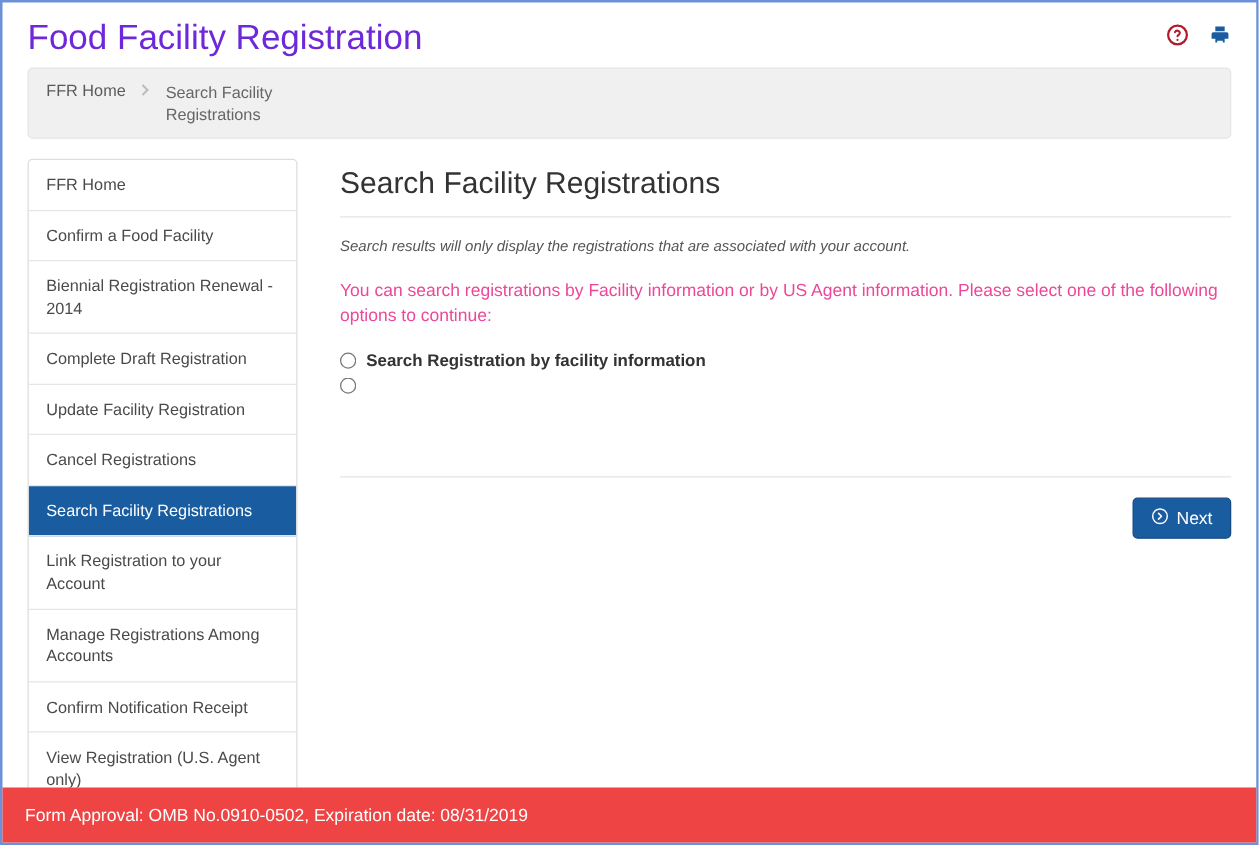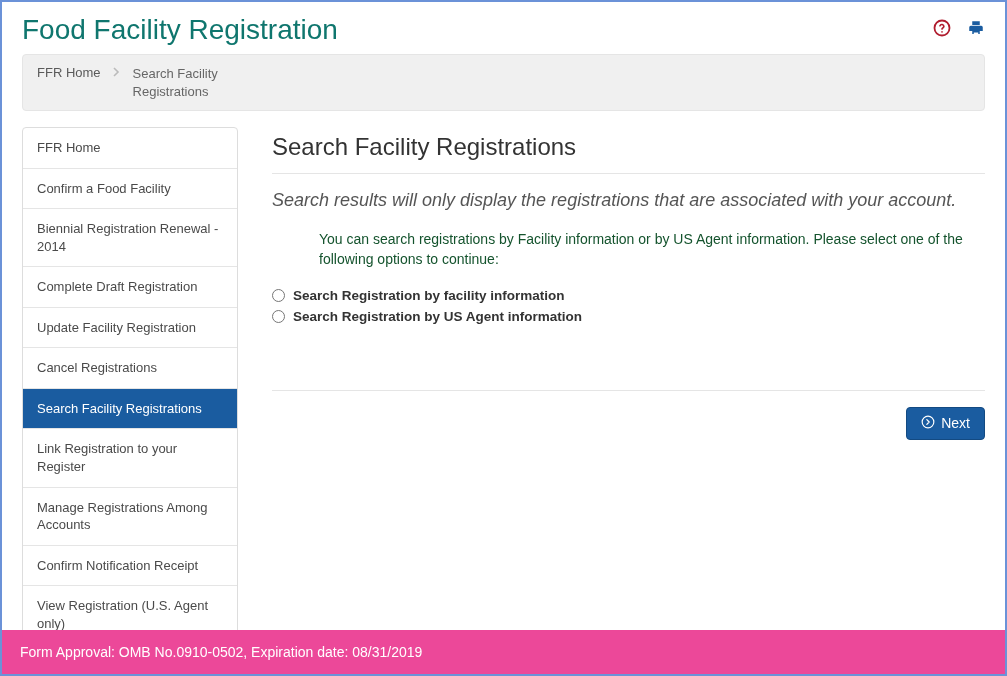--- a/index.html
+++ b/index.html
@@ -1,44 +1,44 @@
 <!DOCTYPE html>
 <html><head>
   <meta charset="utf-8">
   <style>
     * { box-sizing: border-box; margin: 0; padding: 0; }
     body { font-family: Arial, Helvetica, sans-serif; background: #fff; color: #333; }
     .frame { width: 1007px; height: 676px; border: 2px solid #6b92d8; background: #fff; display: flex; flex-direction: column; }
     .inner { flex: 1; padding: 0 20px 20px 20px; display: flex; flex-direction: column; overflow: hidden; }
     .header-row { display: flex; align-items: center; justify-content: space-between; padding: 12px 0 8px 0; }
-    .page-title { font-size: 28px; font-weight: 400; color: #0f766e; }
+    .page-title { font-size: 28px; font-weight: 400; color: #6d28d9; }
     .header-icons { display: flex; gap: 16px; align-items: center; }
     .icon-help, .icon-print { cursor: pointer; }
     .breadcrumb { background: #f0f0f0; border: 1px solid #e5e5e5; border-radius: 4px; padding: 10px 14px; display: flex; align-items: flex-start; gap: 8px; font-size: 13px; color: #666; margin-bottom: 16px; }
     .breadcrumb a { color: #5a5a5a; text-decoration: none; }
     .breadcrumb .chev { color: #bbb; margin: 0 4px; }
     .breadcrumb .current { color: #666; max-width: 110px; display: inline-block; line-height: 1.35; }
     .content { display: flex; gap: 34px; flex: 1; }
     .sidebar { width: 216px; flex-shrink: 0; border: 1px solid #ddd; border-radius: 4px; overflow: hidden; align-self: flex-start; }
     .sidebar-item { padding: 11px 14px; font-size: 13px; color: #4a4a4a; border-bottom: 1px solid #e5e5e5; cursor: pointer; line-height: 1.35; }
     .sidebar-item:last-child { border-bottom: none; }
     .sidebar-item.active { background: #1a5ca0; color: #fff; }
     .main { flex: 1; padding-top: 6px; }
     .main h2 { font-size: 24px; font-weight: 400; color: #333; margin-bottom: 12px; }
     .main hr { border: none; border-top: 1px solid #e5e5e5; margin-bottom: 16px; }
-    .intro-italic { font-style: italic; color: #555; margin-bottom: 18px; font-size: 18px; }
-    .intro-plain { color: #14532d; margin-bottom: 18px; font-size: 14px; line-height: 1.45; margin-left: 47px; }
+    .intro-italic { font-style: italic; color: #555; margin-bottom: 18px; font-size: 12px; }
+    .intro-plain { color: #ec4899; margin-bottom: 18px; font-size: 14px; line-height: 1.45; }
     .radio-row { display: flex; gap: 8px; margin-bottom: 6px; font-size: 13.5px; font-weight: 600; color: #333; }
     .radio-row input { cursor: pointer; }
     .radio-row label { cursor: pointer; }
     .spacer { height: 60px; }
     .action-divider { border: none; border-top: 1px solid #e5e5e5; margin-bottom: 22px; }
     .action-row { display: flex; justify-content: flex-end; }
     .btn-next { background: #1a5ca0; color: #fff; border: 1px solid #134a82; border-radius: 4px; padding: 7px 14px; font-size: 14px; cursor: pointer; display: inline-flex; align-items: center; gap: 6px; }
-    .footer { background: #ec4899; color: #fff; padding: 14px 18px; font-size: 14px; }
+    .footer { background: #ef4444; color: #fff; padding: 14px 18px; font-size: 14px; }
   </style>
 </head>
 <body>
 
 <div class="frame">
   <div class="inner">
     <div class="header-row">
       <h1 class="page-title">Food Facility Registration</h1>
       <div class="header-icons">
         <span class="icon-help">
@@ -67,39 +67,38 @@
 
     <div class="content">
       <nav class="sidebar">
         <div class="sidebar-item">FFR Home</div>
         <div class="sidebar-item">Confirm a Food Facility</div>
         <div class="sidebar-item">Biennial Registration Renewal - 2014</div>
         <div class="sidebar-item">Complete Draft Registration</div>
         <div class="sidebar-item">Update Facility Registration</div>
         <div class="sidebar-item">Cancel Registrations</div>
         <div class="sidebar-item active">Search Facility Registrations</div>
-        <div class="sidebar-item">Link Registration to your Register</div>
+        <div class="sidebar-item">Link Registration to your Account</div>
         <div class="sidebar-item">Manage Registrations Among Accounts</div>
         <div class="sidebar-item">Confirm Notification Receipt</div>
         <div class="sidebar-item">View Registration (U.S. Agent only)</div>
       </nav>
 
       <main class="main">
         <h2>Search Facility Registrations</h2>
         <hr>
         <p class="intro-italic">Search results will only display the registrations that are associated with your account.</p>
         <p class="intro-plain">You can search registrations by Facility information or by US Agent information. Please select one of the following options to continue:</p>
 
         <div class="radio-row">
           <input type="radio" name="searchBy" id="r0" style="">
           <label for="r0">Search Registration by facility information</label>
         </div>
         <div class="radio-row">
           <input type="radio" name="searchBy" id="r1" style="">
-          <label for="r1">Search Registration by US Agent information</label>
         </div>
 
         <div class="spacer"></div>
         <hr class="action-divider">
 
         <div class="action-row">
           <button class="btn-next">
             <span>
               <svg width="14" height="14" viewBox="0 0 24 24" fill="#fff">
                   <circle cx="12" cy="12" r="10" fill="none" stroke="#fff" stroke-width="2"></circle>

